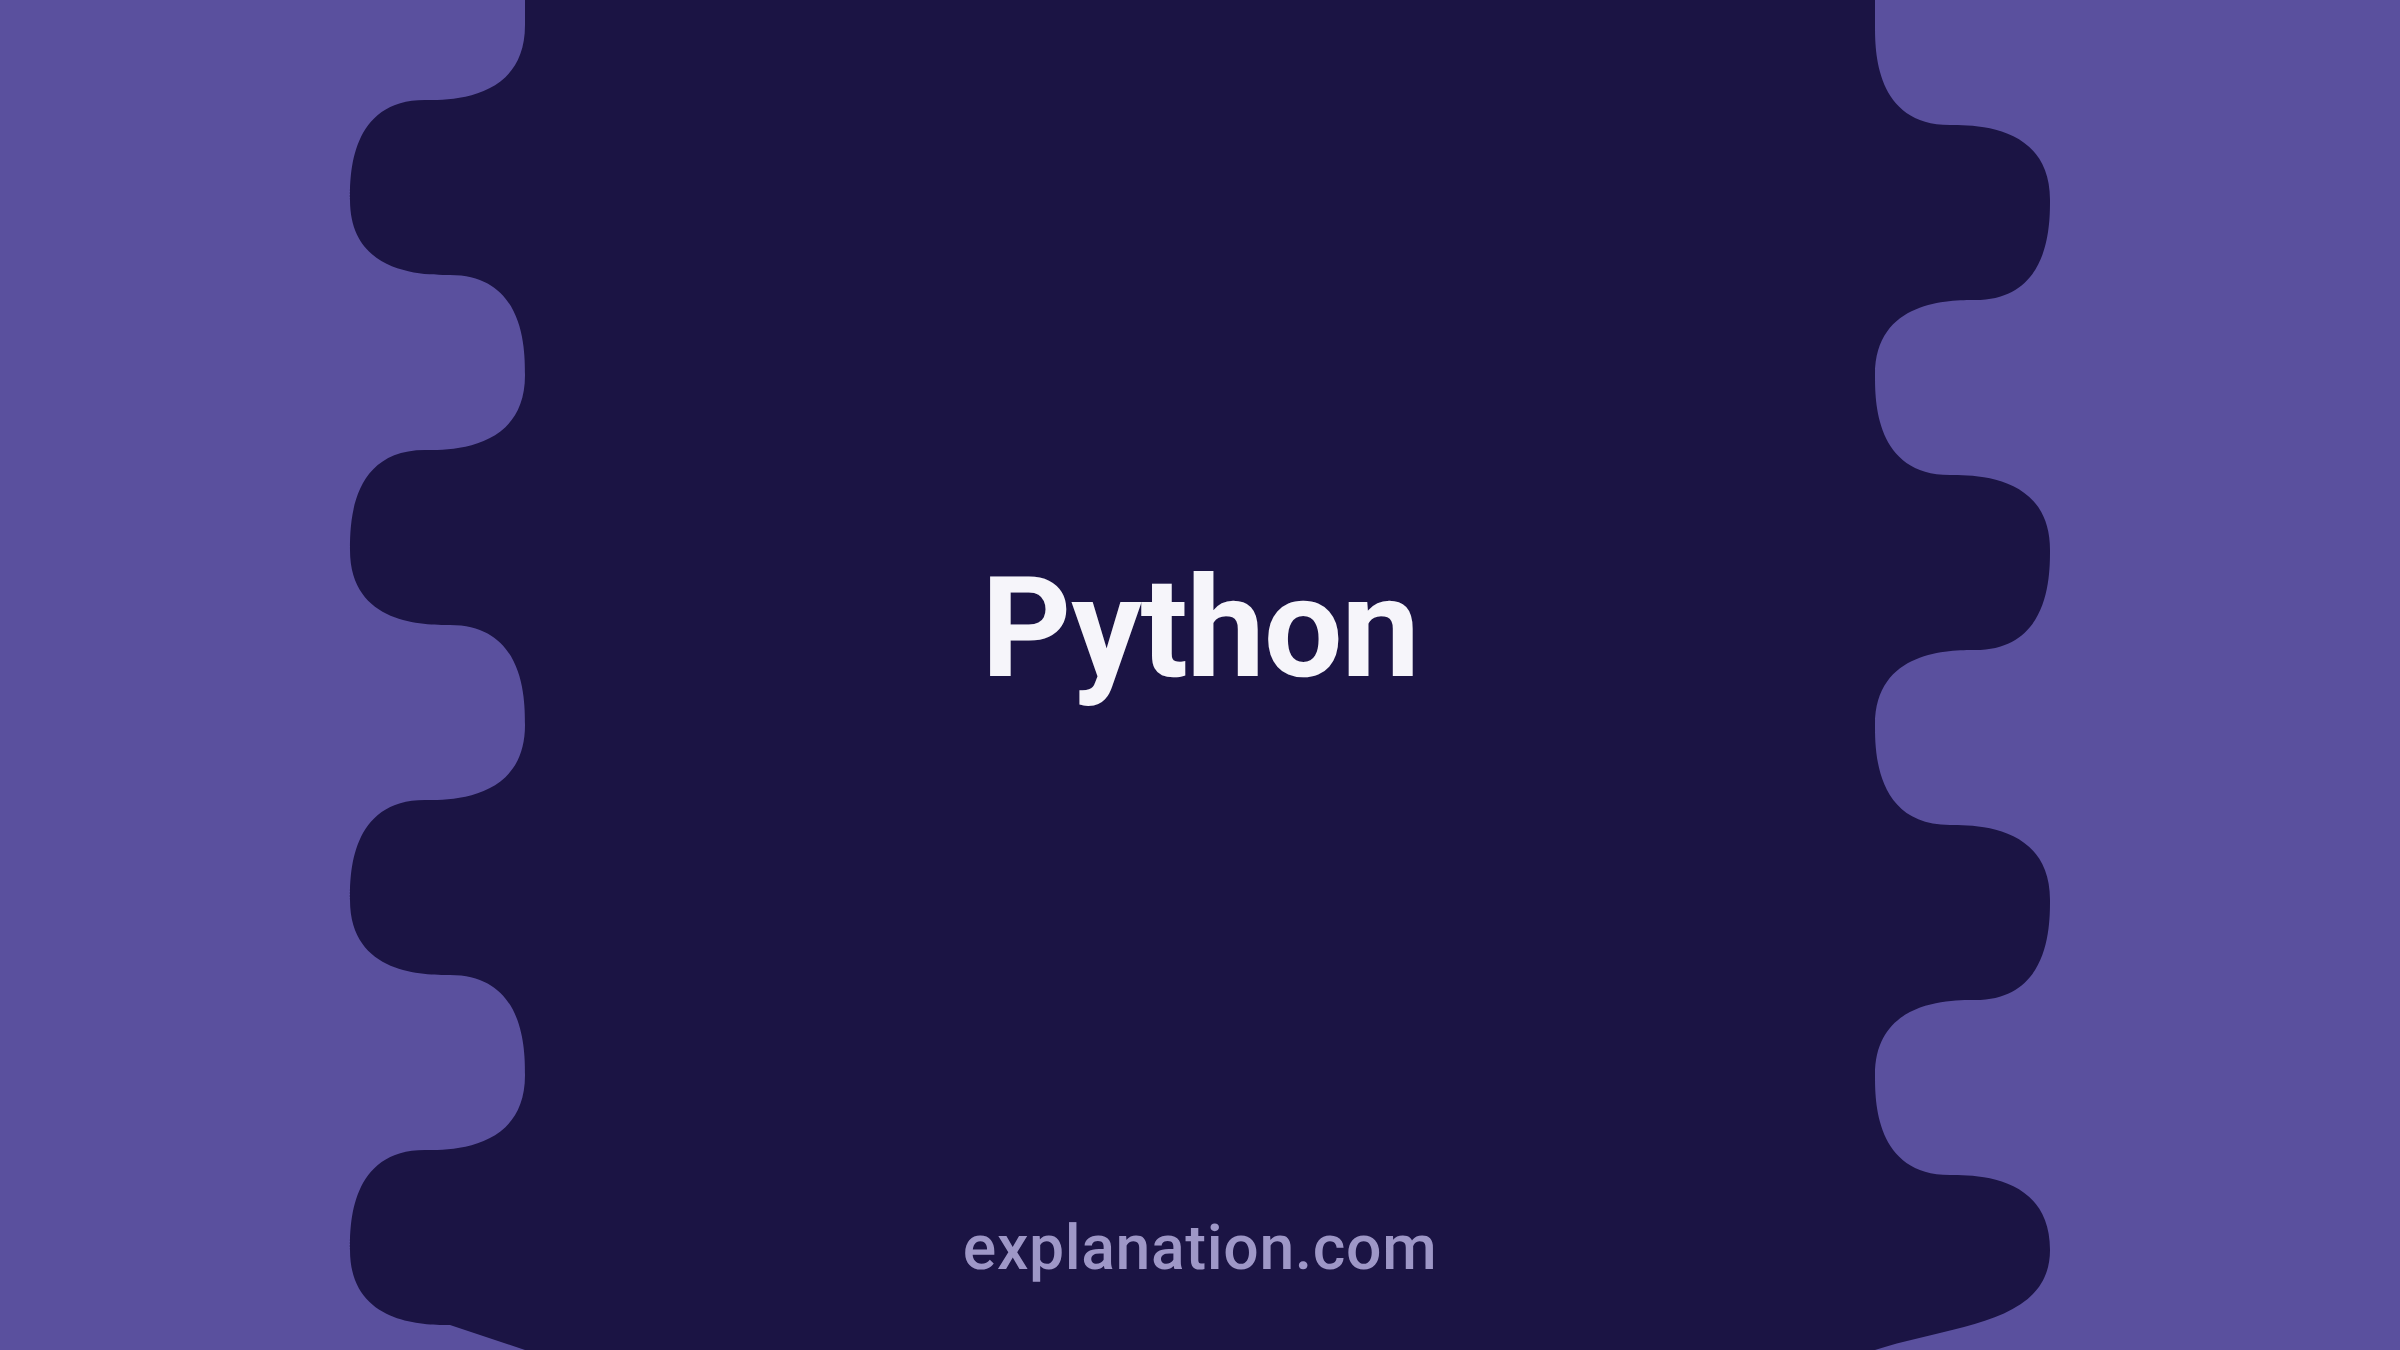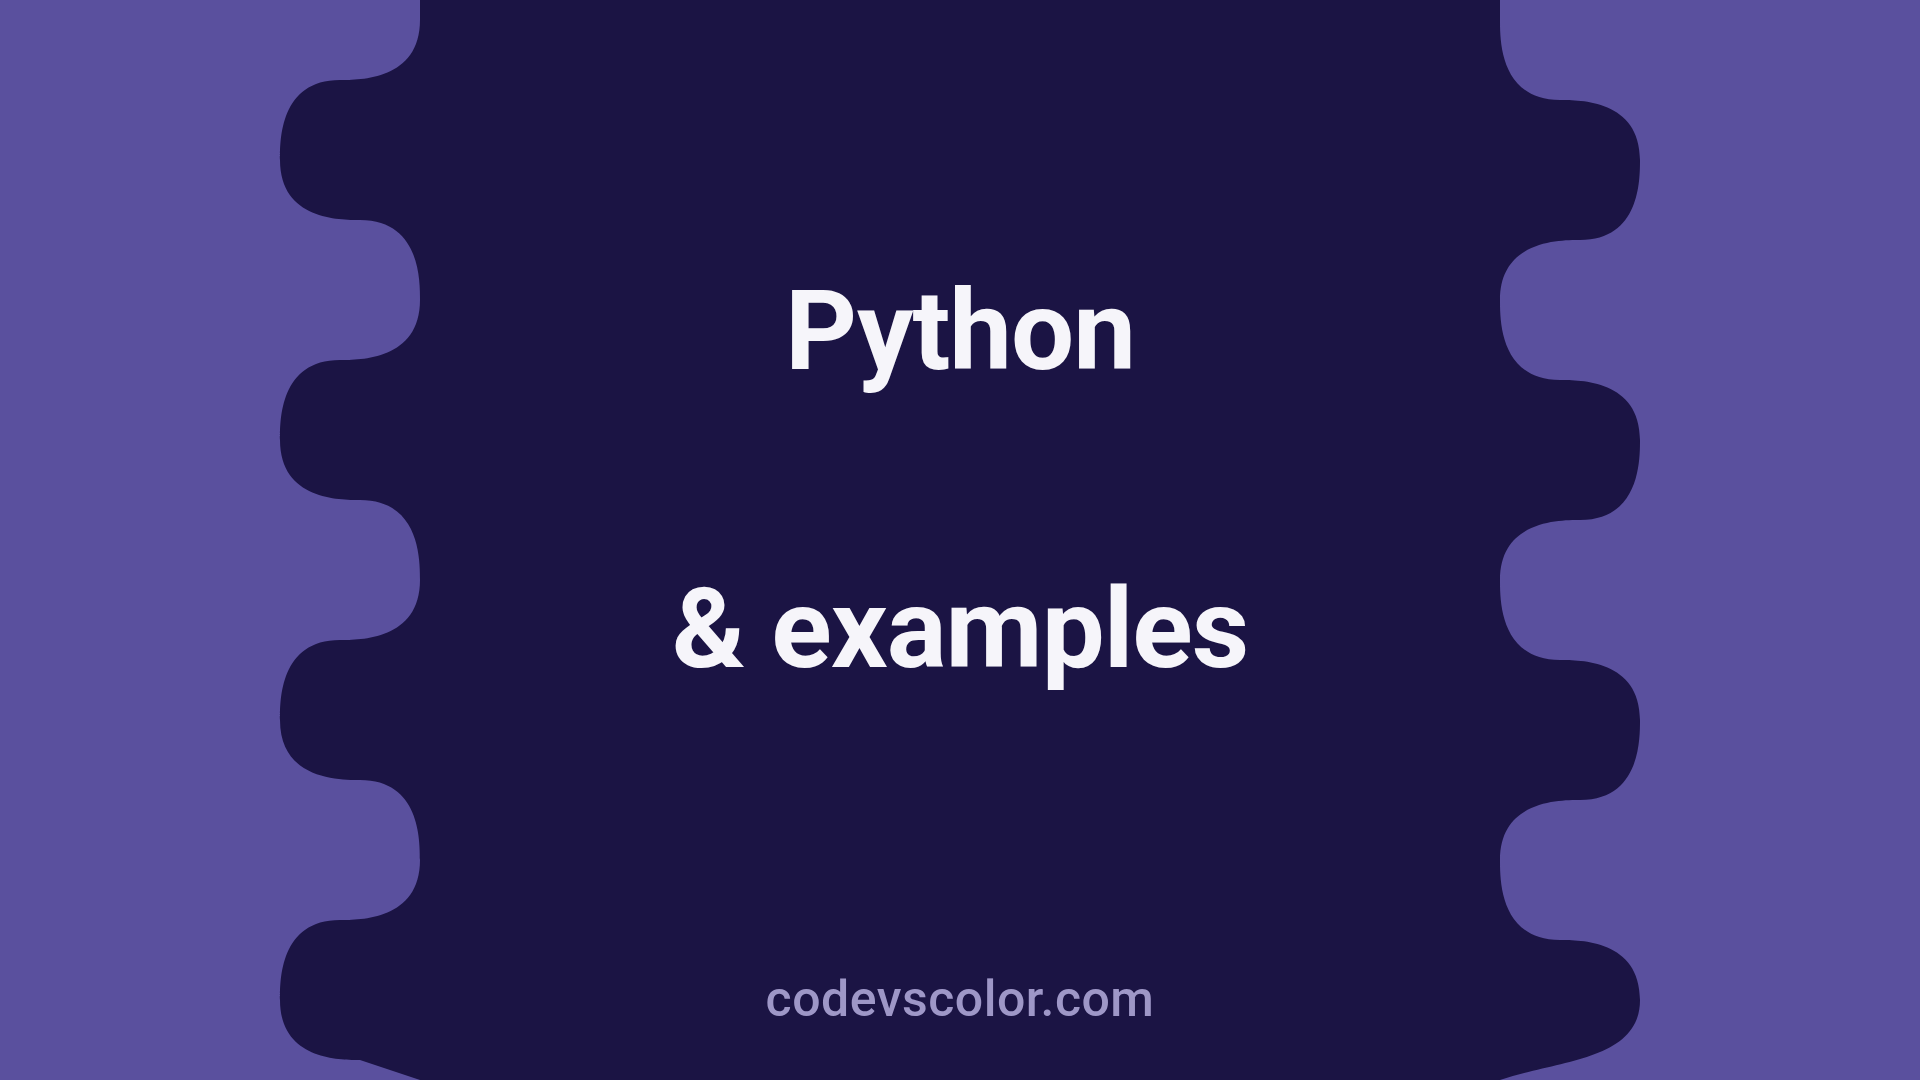--- a/index.html
+++ b/index.html
@@ -87,16 +87,15 @@
       C 1640 100 1580 100 1560 100
       C 1500 100 1500 40 1500 20
       L 1500 0
       Z
     "></path>
   </svg>
 </div>
 
 <div class="title-text">
   <div>Python</div>
-  <div>&amp; examples</div>
 </div>
 
-<div class="site-name">codevscolor.com</div>
+<div class="site-name">explanation.com</div>
 
 </body></html>

